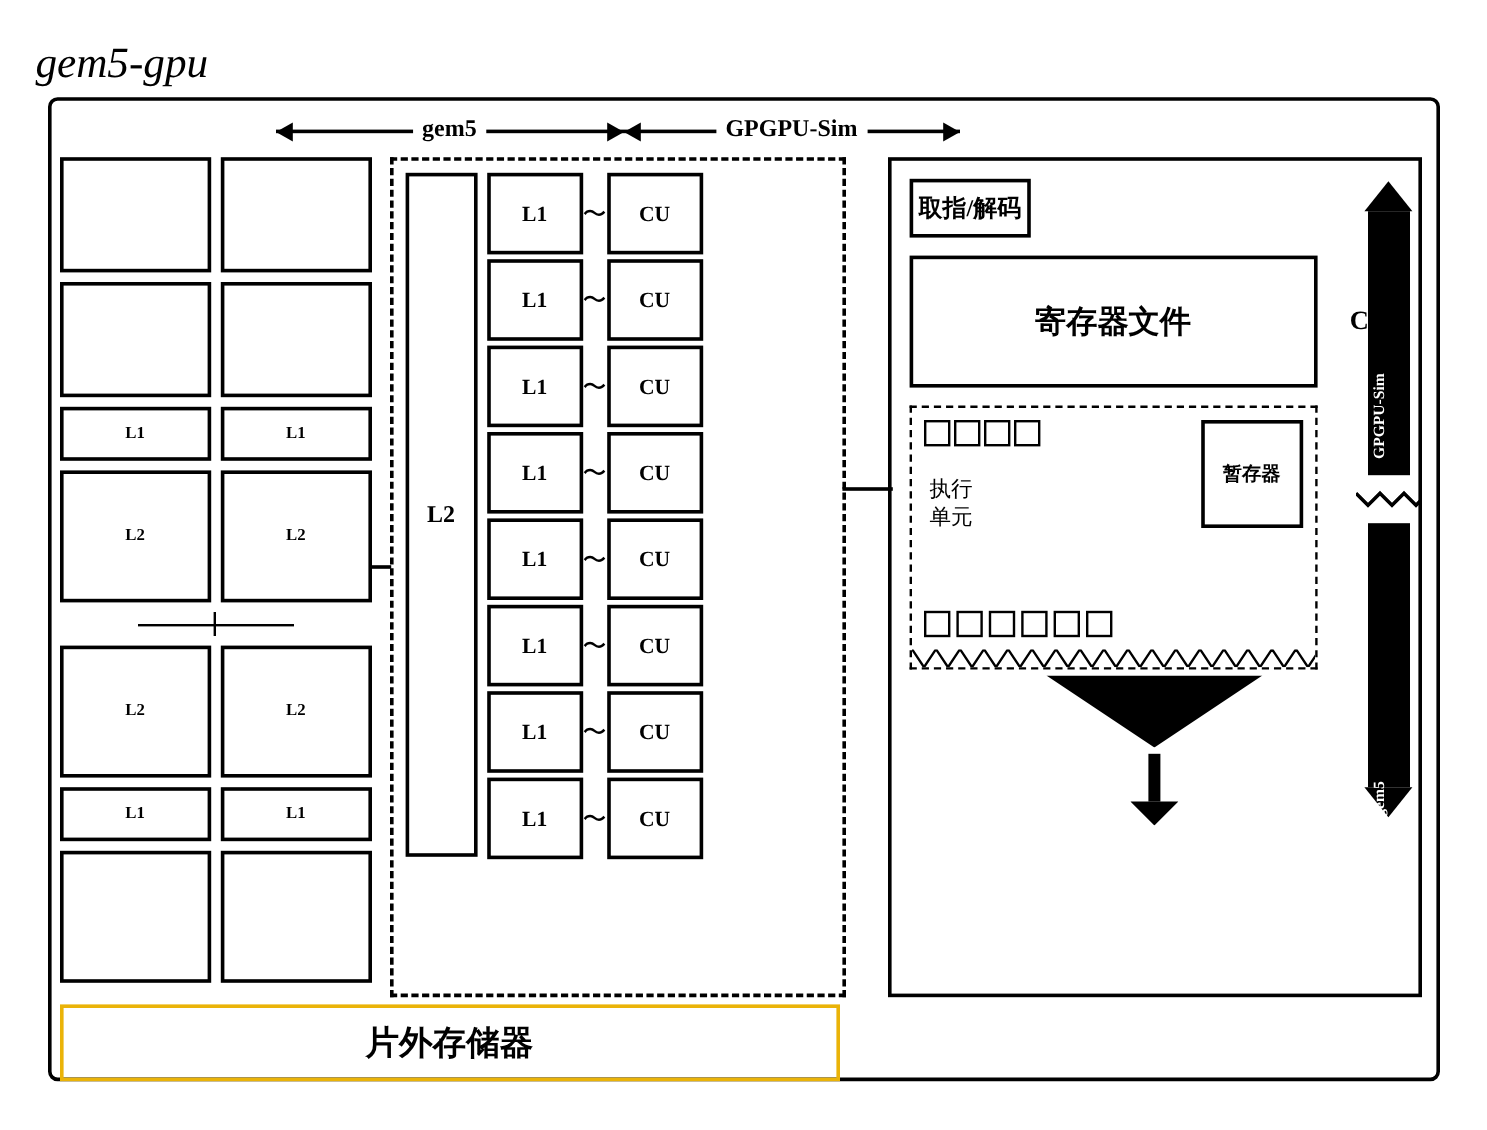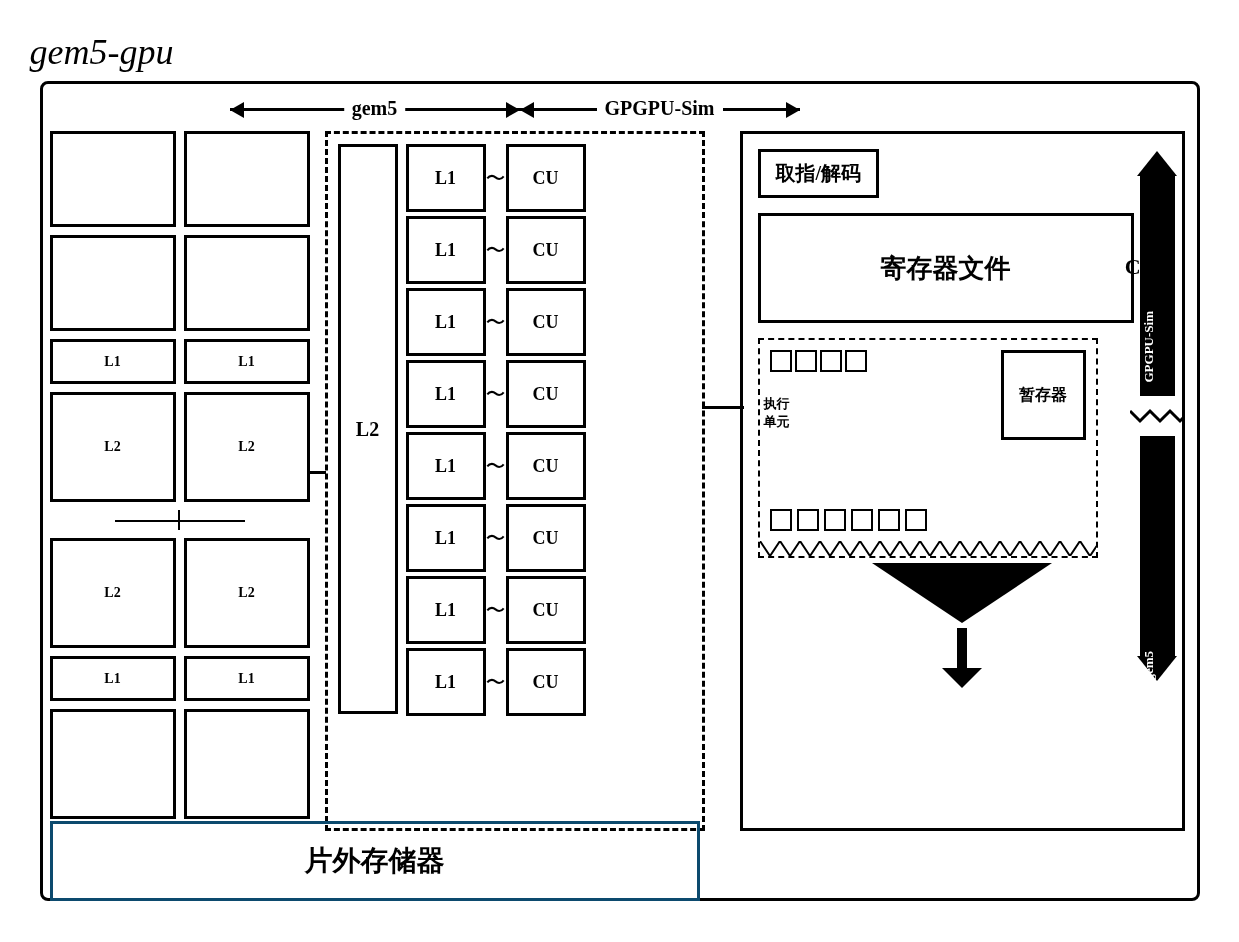--- a/index.html
+++ b/index.html
@@ -214,30 +214,30 @@
     .cu-detail-label {
       position: absolute;
       top: 120px;
       right: 25px;
       font-size: 22px;
       font-weight: bold;
     }
 
     .fetch-decode-box {
       border: 3px solid #000;
-      padding: 8px 15px;
+      padding: 8px 5px;
       font-size: 20px;
       font-weight: bold;
       display: inline-block;
       margin-bottom: 15px;
     }
 
     .register-file-box {
       border: 3px solid #000;
-      width: 376px;
+      width: 340px;
       height: 110px;
       display: flex;
       align-items: center;
       justify-content: center;
       font-size: 26px;
       font-weight: bold;
       margin-bottom: 15px;
     }
 
     .exec-area {
@@ -279,22 +279,22 @@
       height: 22px;
       border: 2px solid #000;
     }
 
     
     .bottom-memory {
       position: absolute;
       bottom: 20px;
       left: 20px;
       width: 650px;
-      height: 80px;
-      border: 3px solid #0c4a6e;
+      height: 64px;
+      border: 3px solid #eab308;
       display: flex;
       align-items: center;
       justify-content: center;
       font-size: 28px;
       font-weight: bold;
     }
 
     
     .top-arrows {
       position: absolute;
@@ -498,21 +498,21 @@
     
     <div class="exec-area">
 
       <div class="small-squares">
         <div class="small-sq"></div>
         <div class="small-sq"></div>
         <div class="small-sq"></div>
         <div class="small-sq"></div>
       </div>
 
-      <div style="position:absolute;left:4px;top:55px;font-size:13px;font-weight:bold;white-space:pre-line;">执行
+      <div style="position:absolute;left:15px;top:55px;font-size:18px;font-weight:normal;white-space:pre-line;">执行
 单元</div>
 
       <div class="scratchpad-box">暂存器</div>
 
       <div style="position:absolute;bottom:25px;left:10px;display:flex;gap:5px;">
         <div class="small-sq"></div>
         <div class="small-sq"></div>
         <div class="small-sq"></div>
         <div class="small-sq"></div>
         <div class="small-sq"></div>

